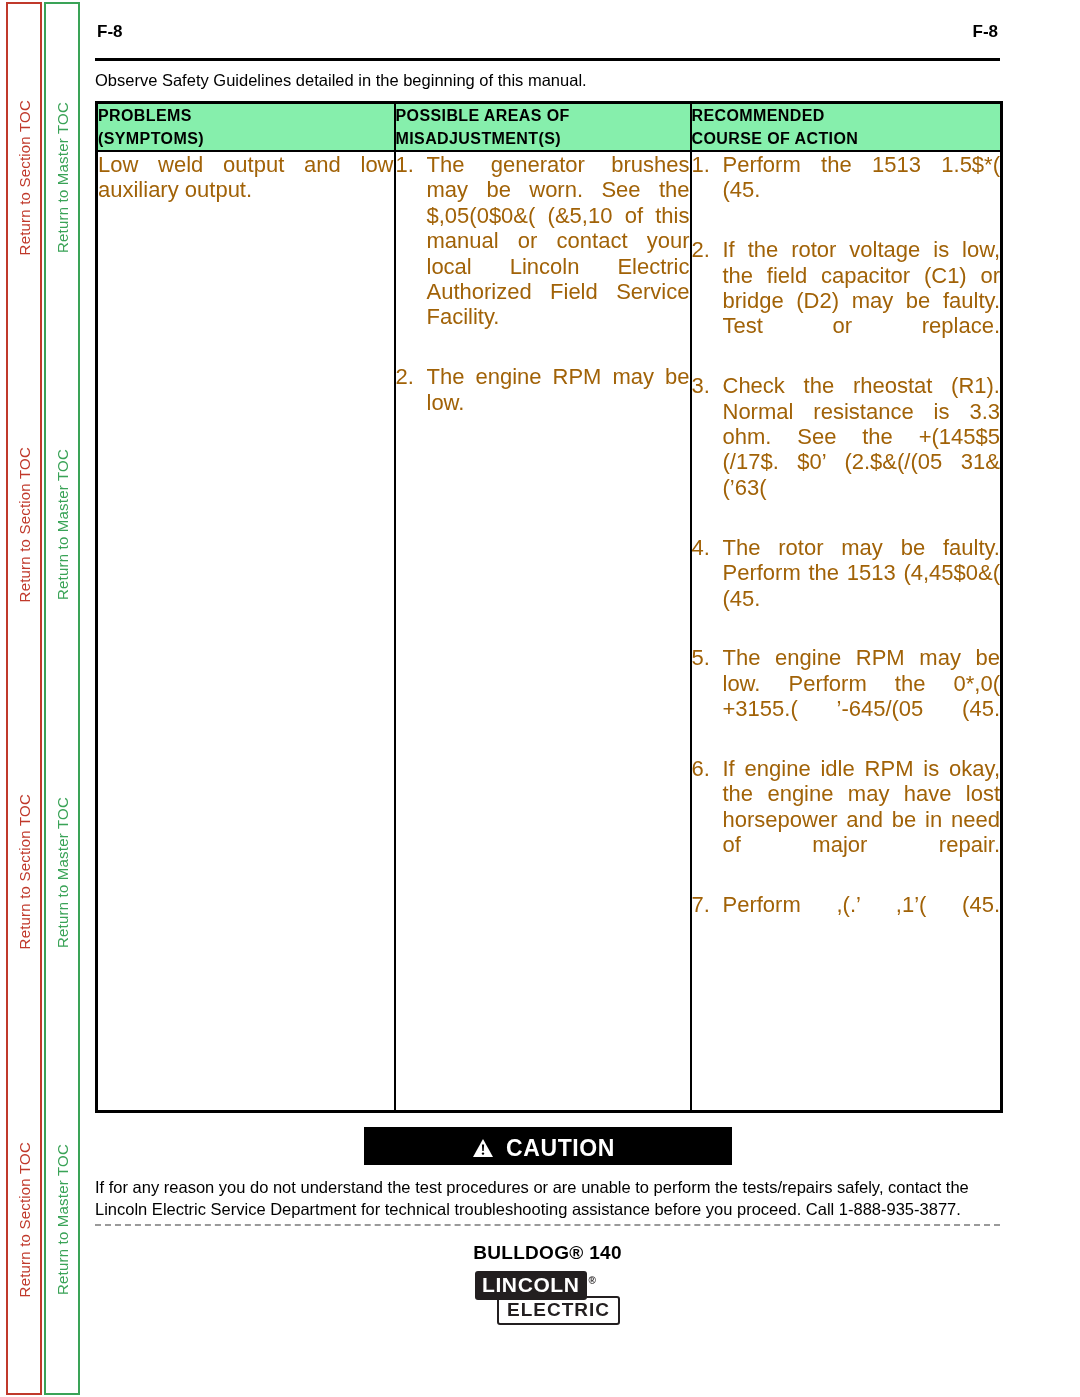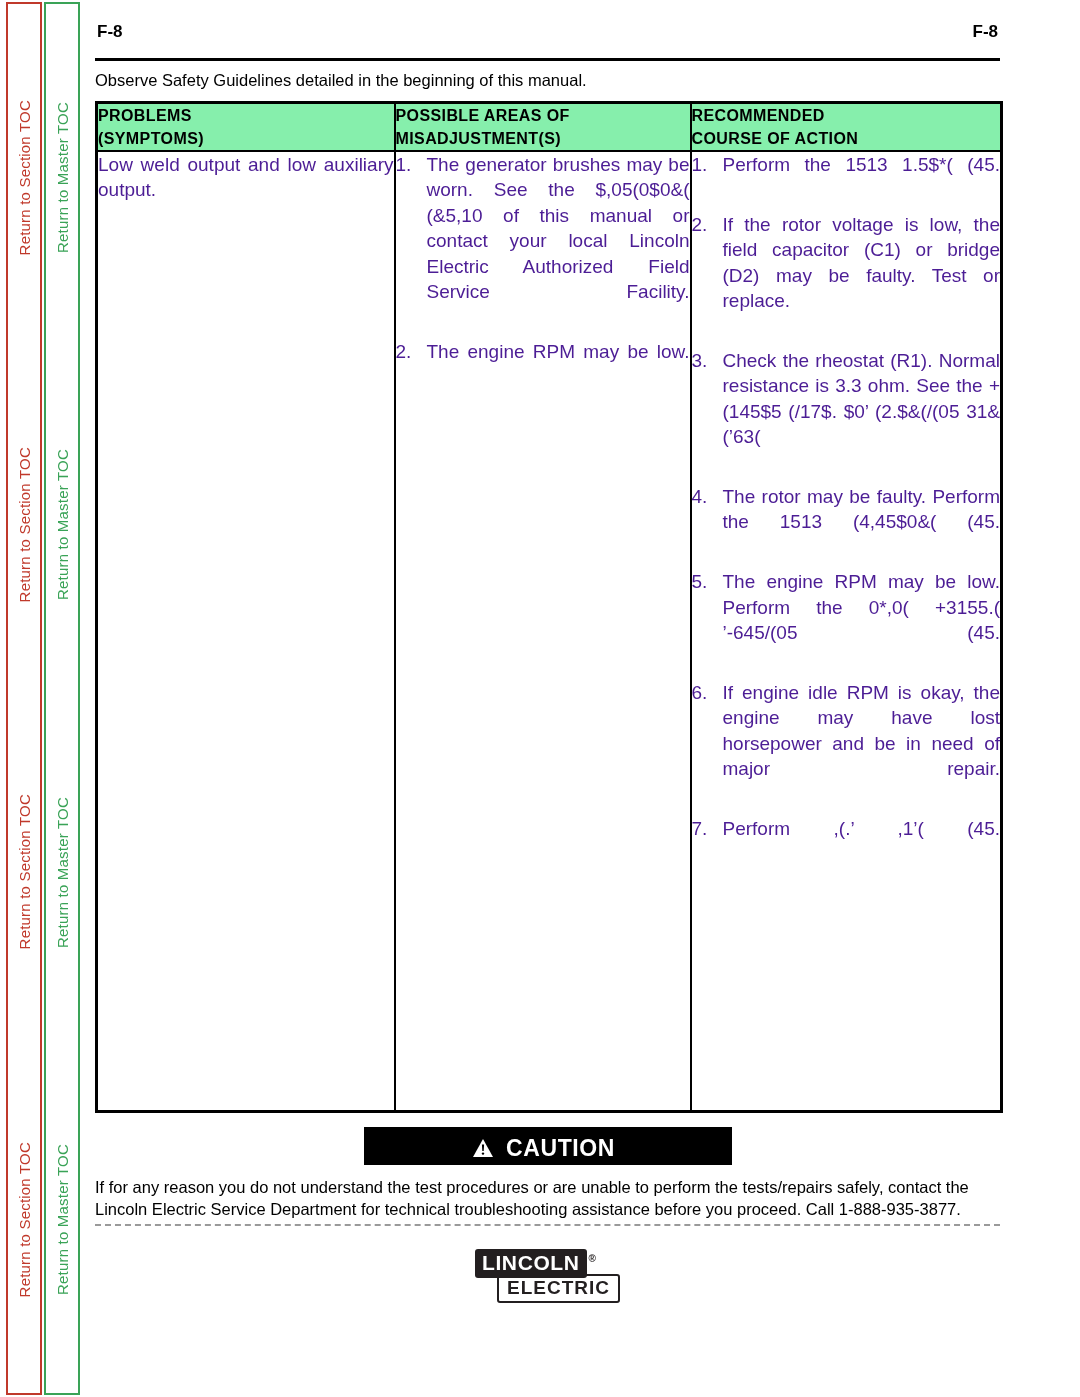--- a/index.html
+++ b/index.html
@@ -127,23 +127,23 @@
     text-align: center;
     font-weight: bold;
     font-size: 17px;
     letter-spacing: 0.5px;
     padding: 7px 0 8px 0;
     border-left: 2px solid #000;
     border-right: 2px solid #000;
   }
   td.cell {
     padding: 10px 9px 10px 10px;
-    font-size: 19px;
+    font-size: 22px;
     line-height: 25.4px;
-    color: #4c1d95;
+    color: #a16207;
     height: 960px;
   }
   .just { text-align: justify; text-justify: inter-word; }
   .just > p { margin: 0; }
 
   ol.nums {
     margin: 0;
     padding: 0;
     list-style: none;
   }
@@ -365,20 +365,21 @@
             <circle cx="11" cy="15.6" r="1.2" fill="#000000"></circle>
           </svg>
         </span><span>CAUTION</span>
       </div>
     </div>
 
     <div class="caution-text">If for any reason you do not understand the test procedures or are unable to perform the tests/repairs safely, contact the Lincoln Electric Service Department for technical troubleshooting assistance before you proceed. Call 1-888-935-3877.</div>
     <div class="dashline"></div>
 
     <div class="footer">
+      <div class="brand">BULLDOG® 140</div>
       <div class="logo">
         <span class="logo-top">LINCOLN</span><span class="logo-reg">®</span>
         <span class="logo-bottom">ELECTRIC</span>
       </div>
     </div>
 
   </div>
 </div>
 
 </body></html>

